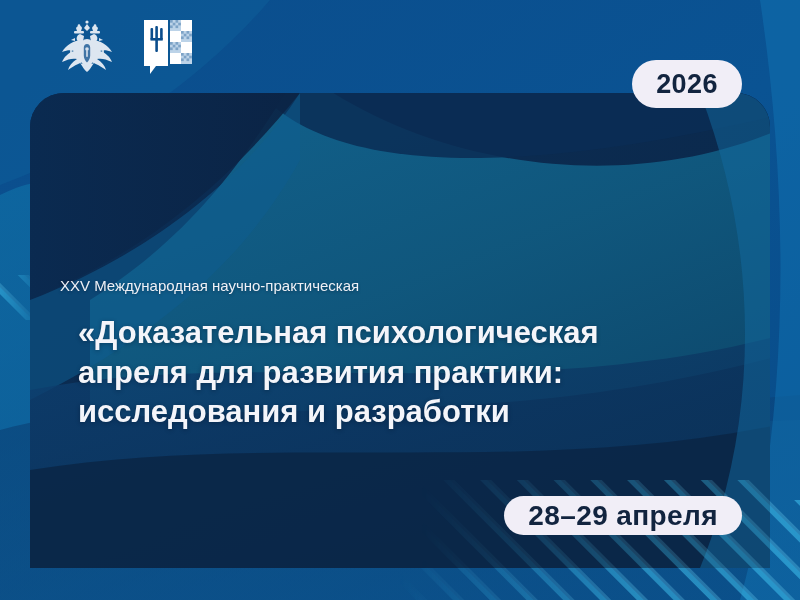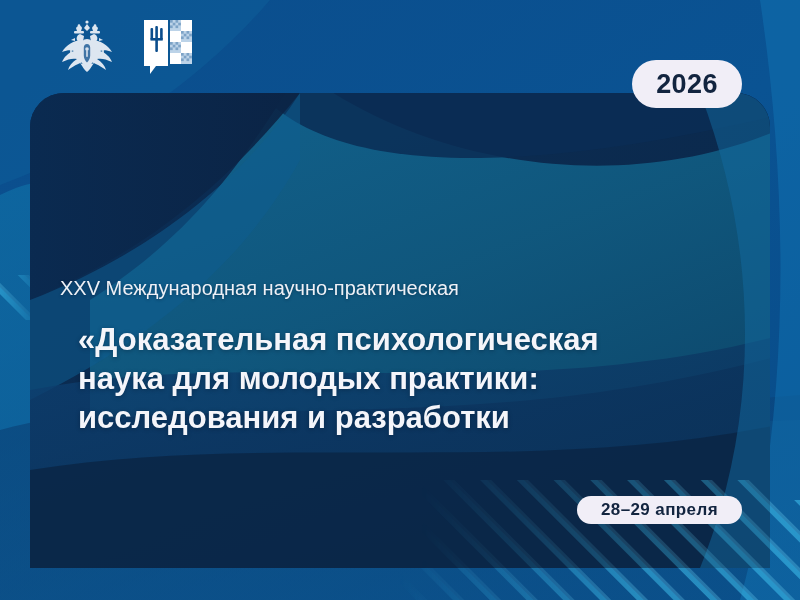--- a/index.html
+++ b/index.html
@@ -85,35 +85,35 @@
     right: 58px;
     top: 60px;
     width: 110px;
     height: 48px;
     font-size: 27px;
   }
   .badge-date {
     right: 58px;
     top: 496px;
     padding: 0 24px;
-    height: 28px;
-    font-size: 17px;
+    height: 39px;
+    font-size: 28px;
   }
 
   
   .text-block {
     position: absolute;
     left: 60px;
     top: 276px;
     width: 660px;
     z-index: 7;
   }
   .subtitle {
     color: #eef0f6;
-    font-size: 20px;
+    font-size: 15px;
     line-height: 1.28;
     font-weight: 400;
     margin: 0 0 14px 0;
     text-shadow: 0 1px 3px rgba(3,20,40,0.35);
   }
   .subtitle .ln { display: block; }
   .main-title {
     color: #f4f5fa;
     font-size: 31px;
     line-height: 1.27;
@@ -339,21 +339,21 @@
   <div class="badge badge-year">
     <span>2026</span>
   </div>
 
   <div class="text-block">
     <p class="subtitle">
       <span class="ln">XXV Международная научно-практическая</span>
     </p>
     <h1 class="main-title">
       <span class="ln">«Доказательная психологическая</span>
-      <span class="ln">наука для молодых практики:</span>
+      <span class="ln">апреля для развития практики:</span>
       <span class="ln">исследования и разработки</span>
     </h1>
   </div>
 
   <div class="badge badge-date">
     <span>28–29 апреля</span>
   </div>
 
 </div>
 

